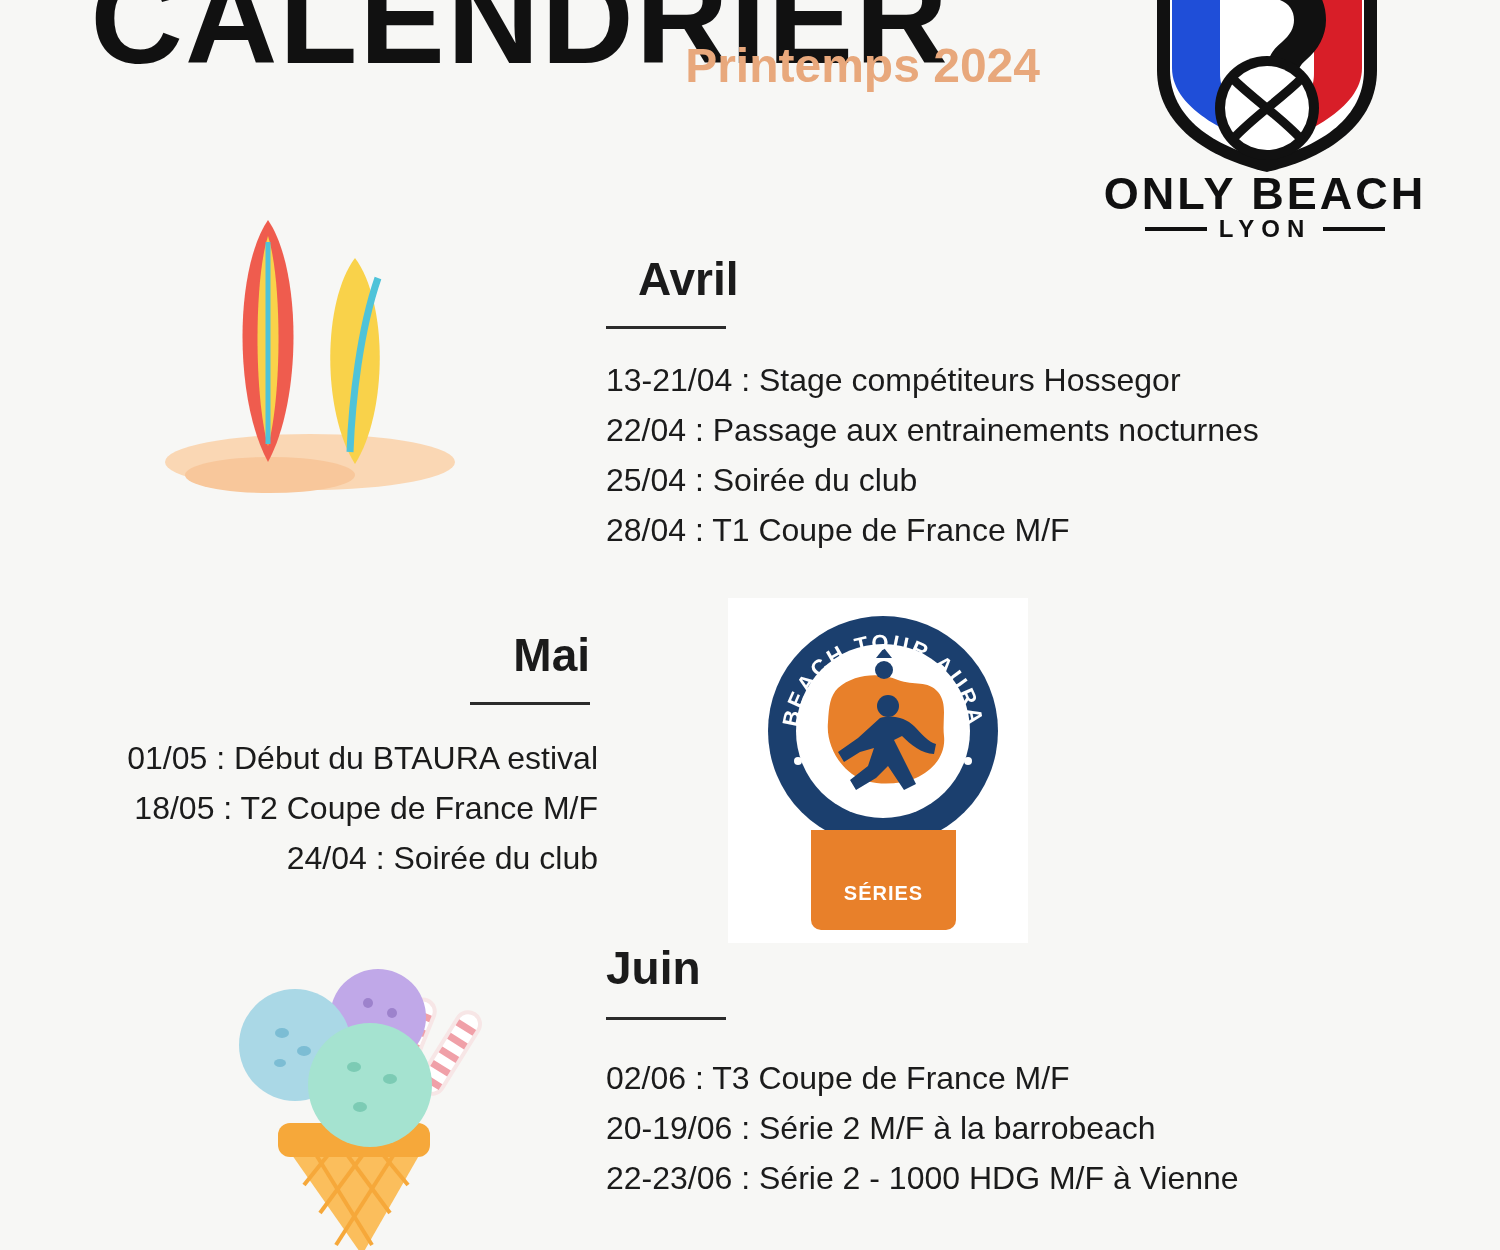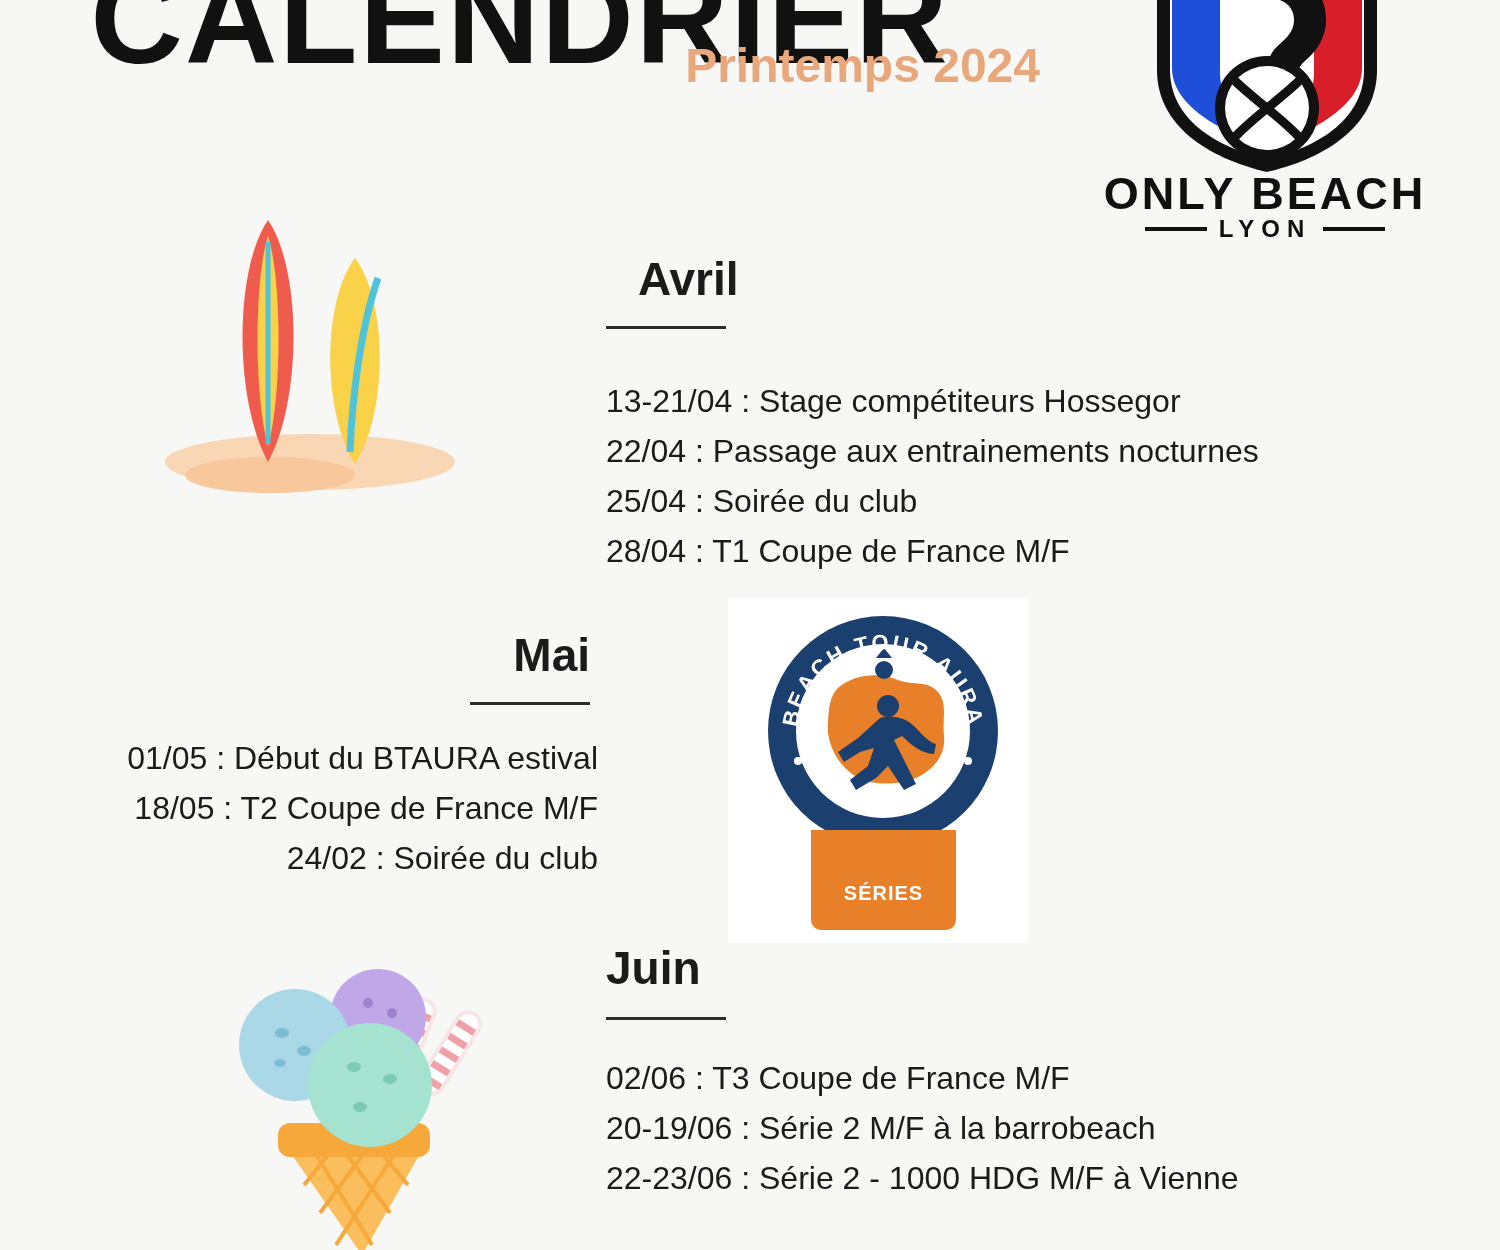--- a/index.html
+++ b/index.html
@@ -108,21 +108,21 @@
     color: #1b1b1b;
     white-space: nowrap;
   }
   .event-list div {
     white-space: nowrap;
   }
 
   
   #avril-heading { left: 616px; top: 252px; margin-left: 22px; }
   #avril-rule    { left: 606px; top: 326px; }
-  #avril-events  { left: 606px; top: 355px; margin-top: 21px; }
+  #avril-events  { left: 606px; top: 355px; }
 
   
   #mai-heading { left: 360px; top: 628px; width: 230px; text-align: right; }
   #mai-rule    { left: 470px; top: 702px; }
   #mai-events  { left: 0px;   top: 733px; width: 598px; text-align: right; }
   #mai-events div { white-space: nowrap; }
 
   
   #juin-heading { left: 606px; top: 941px; }
   #juin-rule    { left: 606px; top: 1017px; }
@@ -334,21 +334,21 @@
   <div>22/04 : Passage aux entrainements nocturnes</div>
   <div>25/04  : Soirée du club</div>
   <div>28/04 : T1 Coupe de France M/F</div>
 </div>
 
 <div class="month-heading" id="mai-heading">Mai</div>
 <div class="month-rule" id="mai-rule"></div>
 <div class="event-list" id="mai-events">
   <div>01/05 : Début du BTAURA estival</div>
   <div>18/05 : T2 Coupe de France M/F</div>
-  <div>24/02 : Soirée du club</div>
+  <div>24/04 : Soirée du club</div>
 </div>
 
 <div class="month-heading" id="juin-heading">Juin</div>
 <div class="month-rule" id="juin-rule"></div>
 <div class="event-list" id="juin-events">
   <div>02/06 : T3 Coupe de France M/F</div>
   <div>20-19/06 : Série 2 M/F à la barrobeach</div>
   <div>22-23/06 : Série 2 - 1000 HDG M/F à Vienne</div>
 </div>
 

